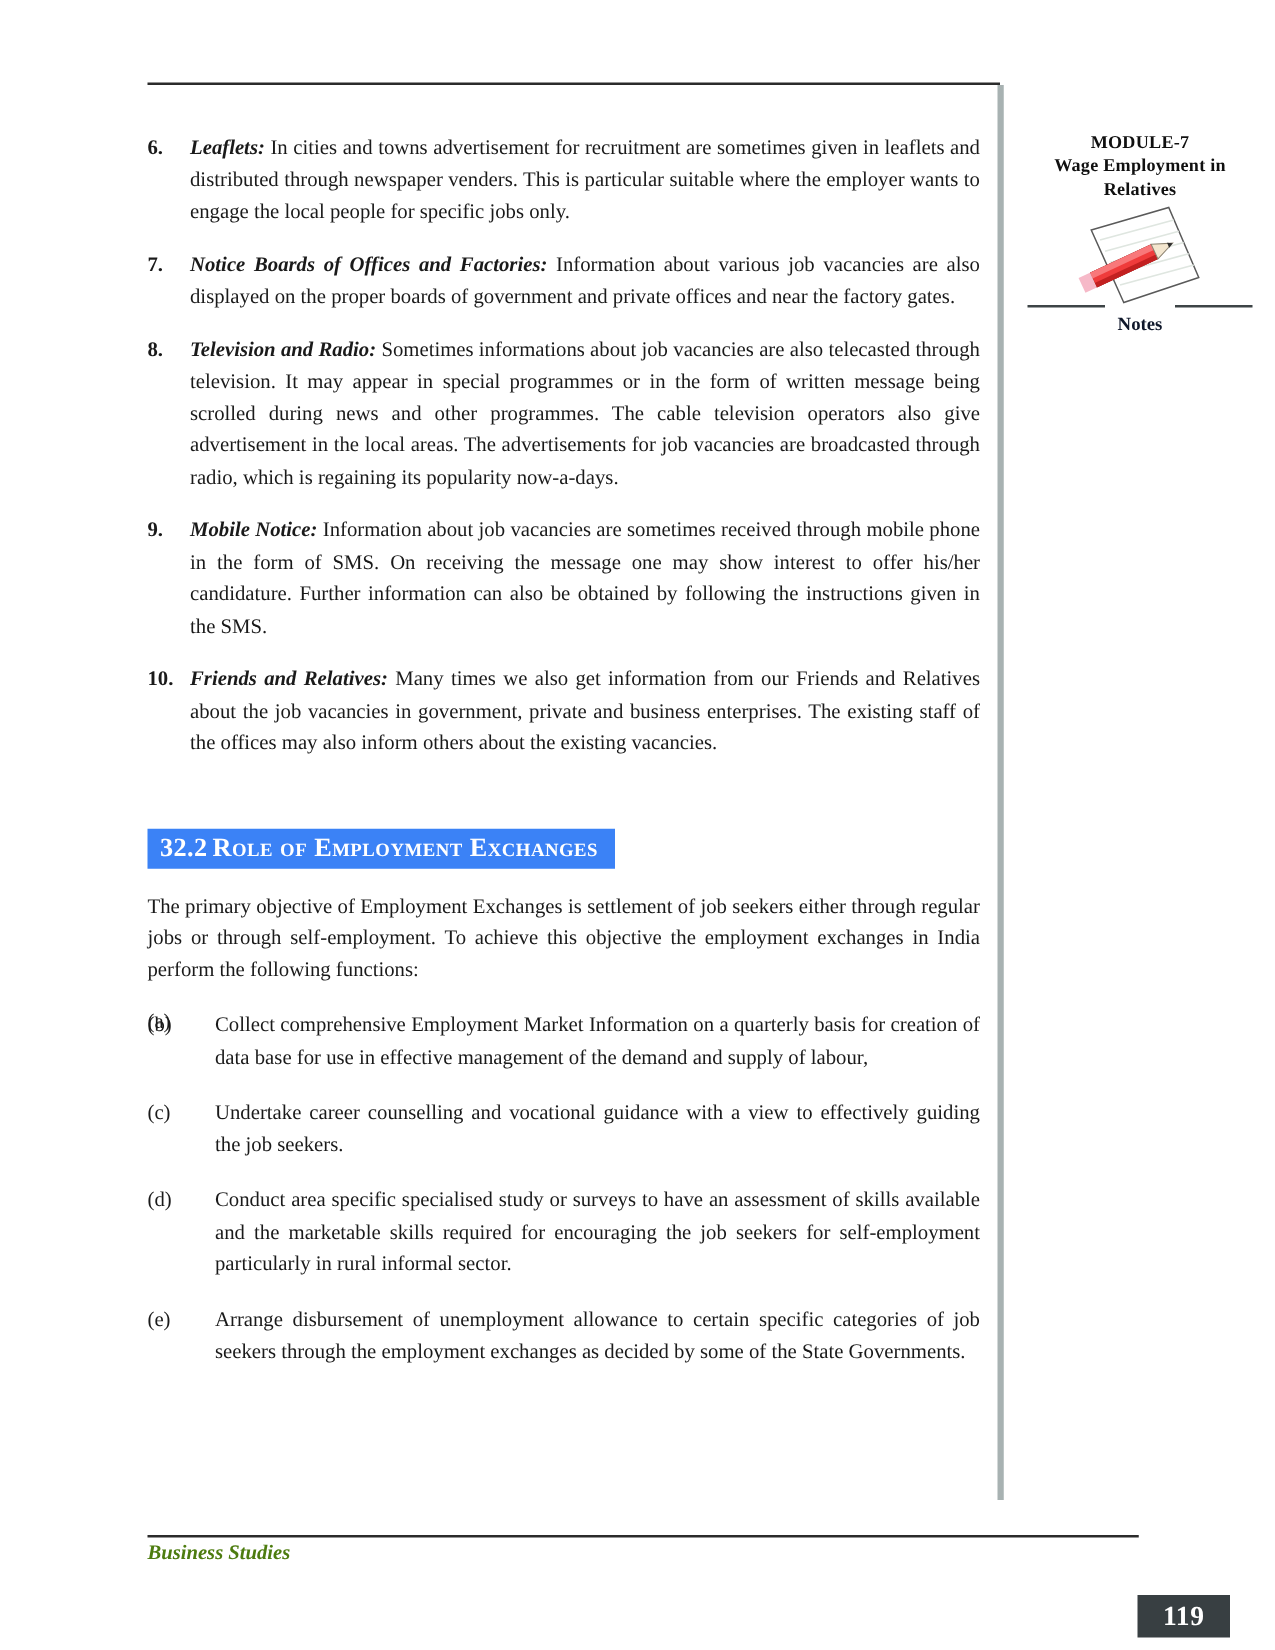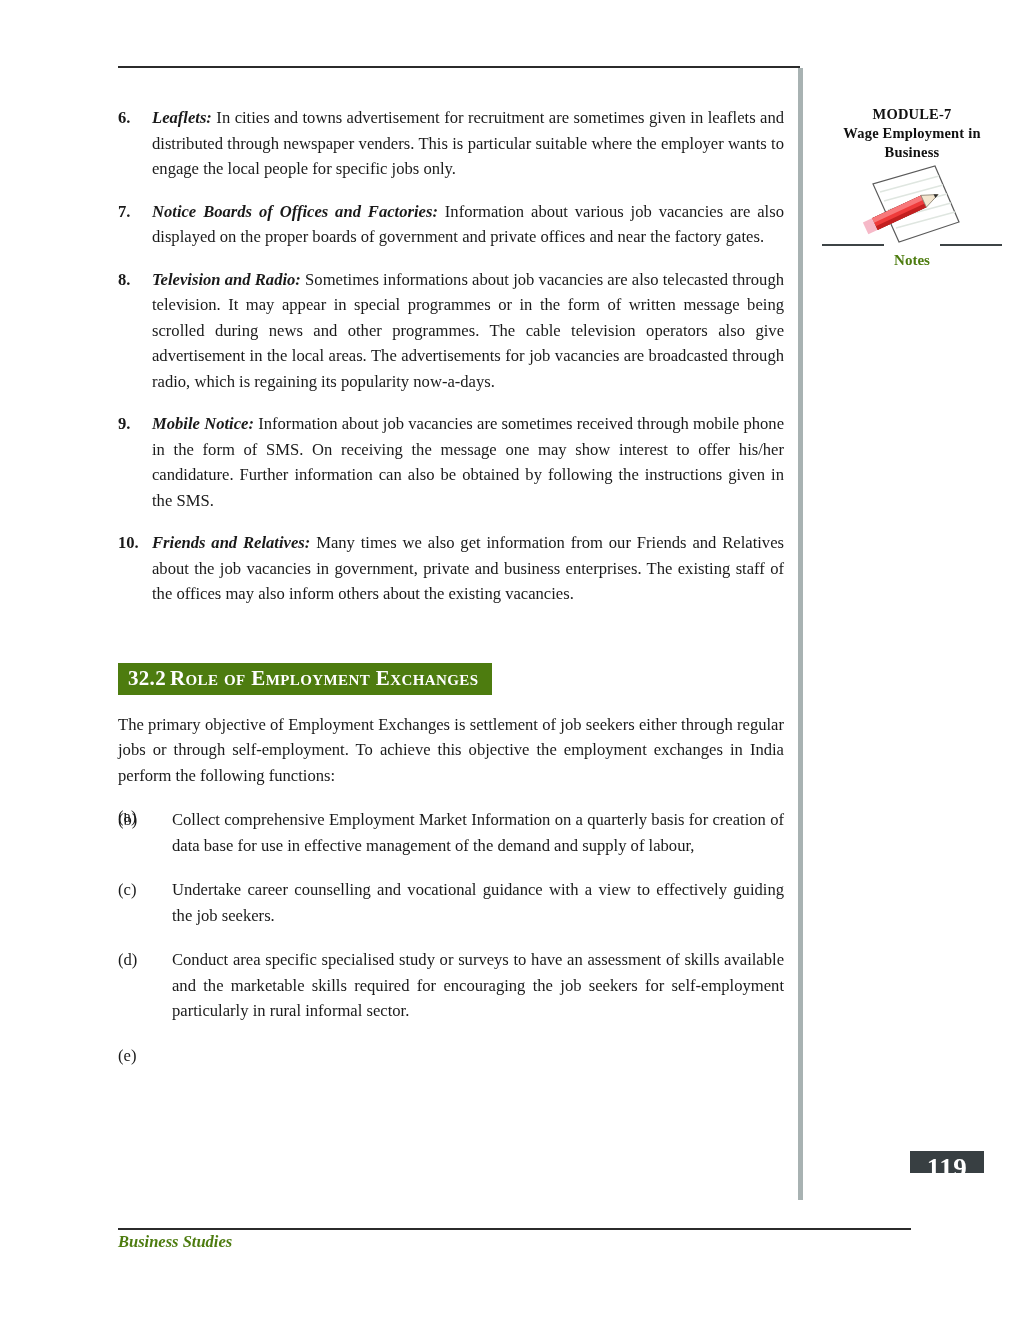--- a/index.html
+++ b/index.html
@@ -68,21 +68,21 @@
     height: 0;
     border-top: 2.5px solid #3d4446;
     display: block;
   }
   .notes-rules i.left  { left: 0;    width: 62px; }
   .notes-rules i.right { right: 0;   width: 62px; }
   .notes-label {
     margin-top: 5px;
     font-weight: bold;
     font-size: 15px;
-    color: #4d7c0f;
+    color: #0f172a;
   }
 
   
   .content {
     position: absolute;
     left: 118px;
     top: 105px;
     width: 666px;
   }
 
@@ -104,21 +104,21 @@
   }
   .num-item .lead {
     font-weight: bold;
     font-style: italic;
   }
 
   
   .section-bar {
     margin-top: 39px;
     margin-bottom: 17px;
-    background: #4d7c0f;
+    background: #3b82f6;
     color: #ffffff;
     display: inline-block;
     padding: 5px 14px 6px 10px;
     line-height: 1;
   }
   .section-bar .num {
     font-weight: bold;
     font-size: 21px;
     letter-spacing: 0.3px;
   }
@@ -167,42 +167,42 @@
     left: 118px;
     top: 1232px;
     font-weight: bold;
     font-style: italic;
     font-size: 16.5px;
     color: #4d7c0f;
   }
   .page-number {
     position: absolute;
     left: 910px;
-    top: 1151px;
+    top: 1276px;
     width: 74px;
-    height: 22px;
+    height: 34px;
     background: #383f42;
     color: #ffffff;
     font-weight: bold;
-    font-size: 27px;
+    font-size: 22px;
     text-align: center;
     line-height: 34px;
     letter-spacing: 0.5px;
   }
 </style>
 </head>
 <body>
 
 <div class="top-rule"></div>
 <div class="vert-rule"></div>
 
 <div class="module-box">
   <div class="module-line">MODULE-7</div>
   <div class="module-line">Wage Employment in</div>
-  <div class="module-line">Business</div>
+  <div class="module-line">Relatives</div>
 
   <div class="notepad-icon">
     <svg viewBox="0 0 118 86" width="118" height="86" aria-hidden="true">
 
       <polygon points="46,78 20,20 82,2 106,58" fill="#ffffff" stroke="#5a5a5a" stroke-width="1.2"></polygon>
 
       <g stroke="#dfe6e0" stroke-width="1.4">
         <line x1="27" y1="28" x2="86" y2="12"></line>
         <line x1="31" y1="37" x2="90" y2="21"></line>
         <line x1="35" y1="46" x2="94" y2="30"></line>
@@ -282,19 +282,20 @@
     <span>Undertake career counselling and vocational guidance with a view to effectively guiding the job seekers.</span>
   </div>
 
   <div class="alpha-item">
     <span class="marker">(d)</span>
     <span>Conduct area specific specialised study or surveys to have an assessment of skills available and the marketable skills required for encouraging the job seekers for self-employment particularly in rural informal sector.</span>
   </div>
 
   <div class="alpha-item">
     <span class="marker">(e)</span>
+    <span>Arrange disbursement of unemployment allowance to certain specific categories of job seekers through the employment exchanges as decided by some of the State Governments.</span>
   </div>
 
 </div>
 
 <div class="footer-rule"></div>
 <div class="footer-title">Business Studies</div>
 <div class="page-number">119</div>
 
 </body></html>

